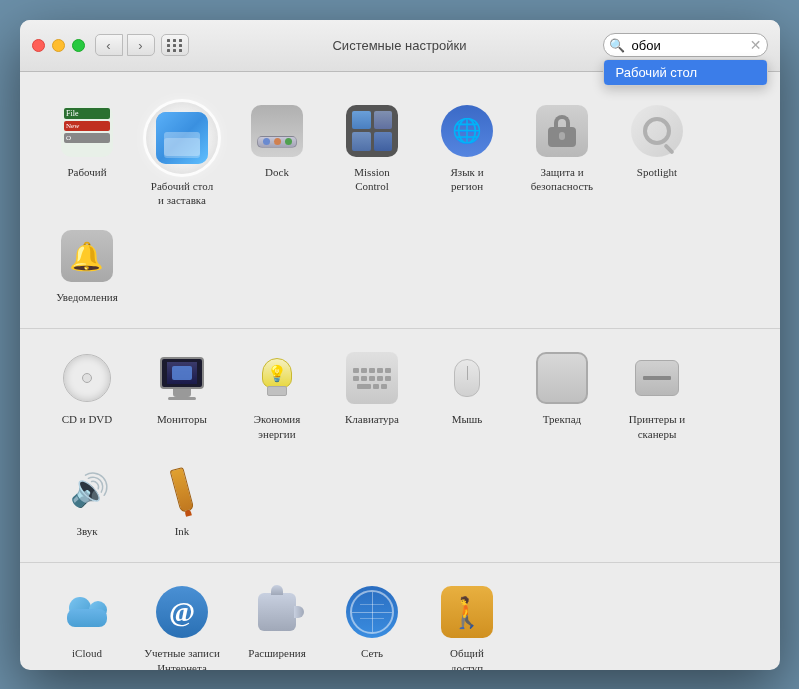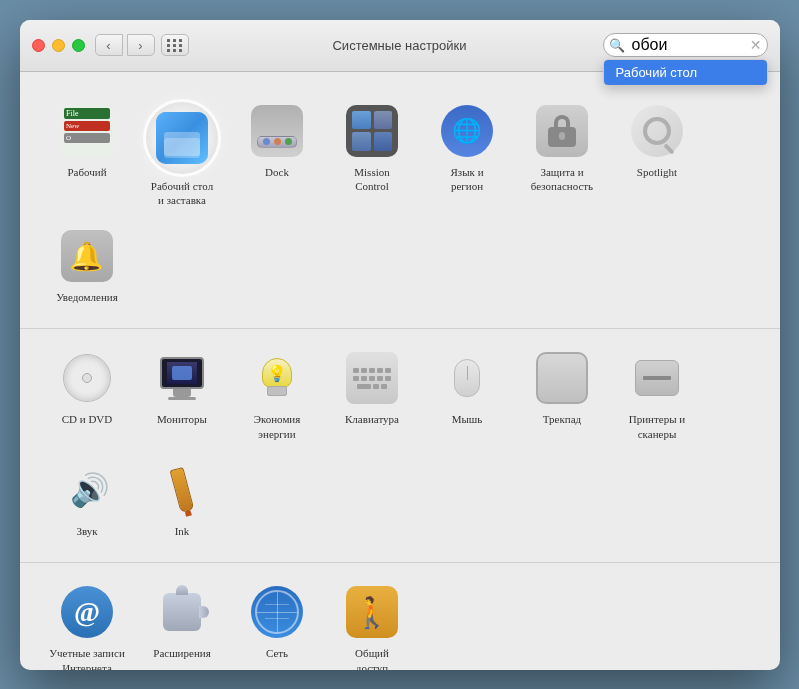--- a/index.html
+++ b/index.html
@@ -106,21 +106,21 @@
       position: relative;
       display: inline-block;
     }
     .search-input {
       width: 165px;
       height: 24px;
       border-radius: 12px;
       border: 1px solid #aaa;
       background: white;
       padding: 0 24px 0 28px;
-      font-size: 16px;
+      font-size: 13px;
       outline: none;
     }
     .search-icon-wrap {
       position: absolute;
       left: 7px;
       top: 50%;
       transform: translateY(-50%);
       color: #aaa;
       font-size: 13px;
     }
@@ -849,20 +849,32 @@
           </div>
           <span class="item-label">Ink</span>
         </div>
 
       </div>
     </div>
 
     <div class="section">
       <div class="items-grid">
 
+        <div class="item">
+          <div class="item-icon">
+            <div class="icon-icloud">
+              <div class="cloud-shape">
+                <div class="cloud-bump1"></div>
+                <div class="cloud-bump2"></div>
+                <div class="cloud-base"></div>
+              </div>
+            </div>
+          </div>
+          <span class="item-label">iCloud</span>
+        </div>
 
         <div class="item">
           <div class="item-icon">
             <div class="icon-accounts">
               <span class="at-sign">@</span>
             </div>
           </div>
           <span class="item-label">Учетные записи<br>Интернета</span>
         </div>
 

